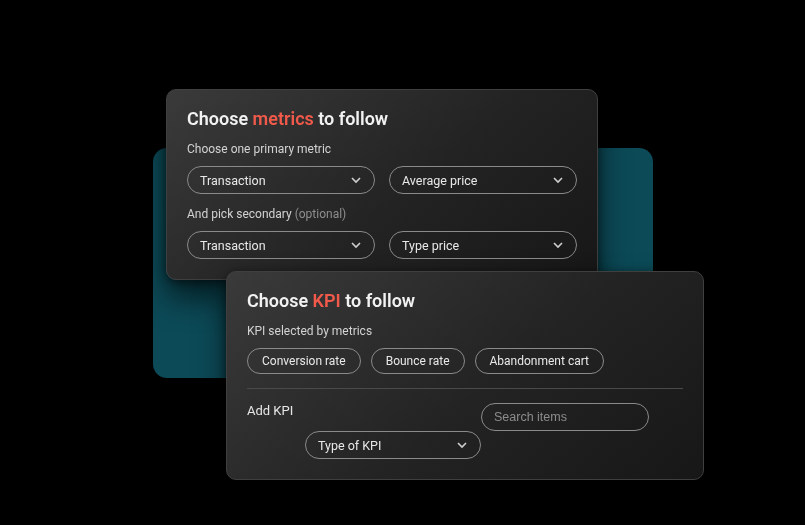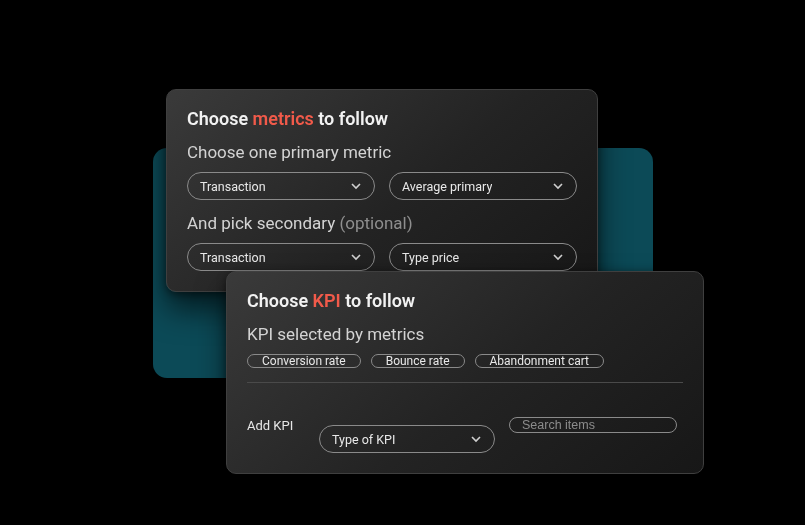--- a/index.html
+++ b/index.html
@@ -18,50 +18,50 @@
     padding: 18px 20px 20px 20px;
     color: #e6e6e6;
     background: linear-gradient(140deg, #3a3a3a 0%, #232323 55%, #171717 100%);
     border: 1px solid #3f3f3f;
     box-shadow: 0 18px 30px rgba(0,0,0,0.6), 0 2px 8px rgba(0,0,0,0.5);
   }
   .panel-metrics { left: 166px; top: 89px; width: 432px; }
   .panel-kpi     { left: 226px; top: 271px; width: 478px; }
   .title { font-size: 18px; font-weight: 600; color: #f2f2f2; margin-bottom: 10px; }
   .title .accent { color: #f15a4a; }
-  .subtitle { font-size: 17px; color: #d3d3d3; margin-bottom: 10px; margin-top: 13px; }
+  .subtitle { font-size: 12px; color: #d3d3d3; margin-bottom: 10px; margin-top: 13px; }
   .subtitle .muted { color: #8e8e8e; }
   .row { display: flex; gap: 14px; margin-bottom: 10px; }
   .row:last-child { margin-bottom: 0; }
   .select {
     display: flex; align-items: center; justify-content: space-between;
     height: 28px; padding: 0 12px;
     border: 1px solid #8a8a8a; border-radius: 14px;
     color: #e8e8e8; font-size: 12.5px;
     background: transparent;
     cursor: pointer; flex: 1 1 0;
   }
   .select .label { white-space: nowrap; overflow: hidden; text-overflow: ellipsis; }
   .chev { width: 12px; height: 12px; flex: 0 0 auto; }
   .chev svg { width: 12px; height: 12px; display: block; }
   .chev path { stroke: #cfcfcf; stroke-width: 1.6; fill: none; }
   .chips { display: flex; gap: 10px; margin-bottom: 14px; }
   .chip {
     display: inline-flex; align-items: center;
-    height: 14px; padding: 0 14px;
+    height: 26px; padding: 0 14px;
     border: 1px solid #8a8a8a; border-radius: 13px;
     color: #e8e8e8; font-size: 12px;
     background: transparent; cursor: pointer;
   }
   .hr { border: none; border-top: 1px solid #4a4a4a; margin: 0 0 14px 0; }
-  .addrow { display: flex; align-items: center; gap: 14px; }
+  .addrow { display: flex; align-items: flex-start; gap: 0; }
   .addrow .lbl { font-size: 13px; color: #e6e6e6; min-width: 58px; }
   .addrow .select { width: 176px; flex: 0 0 auto; margin-top: 28px; }
   .search {
-    height: 16px; padding: 0 12px;
+    height: 28px; padding: 0 12px;
     border: 1px solid #8a8a8a; border-radius: 14px;
     background: transparent; color: #e8e8e8; font-size: 12.5px;
     width: 168px; flex: 0 0 auto; outline: none;
   }
   .search::placeholder { color: #8c8c8c; }
 </style>
 </head>
 <body>
 
 <div class="stage">
@@ -75,21 +75,21 @@
     <div class="row">
       <div class="select">
         <span class="label">Transaction</span>
         <span class="chev">
             <svg viewBox="0 0 12 12">
               <path d="M2 4 L6 8 L10 4"></path>
             </svg>
           </span>
       </div>
       <div class="select">
-        <span class="label">Average primary</span>
+        <span class="label">Average price</span>
         <span class="chev">
             <svg viewBox="0 0 12 12">
               <path d="M2 4 L6 8 L10 4"></path>
             </svg>
           </span>
       </div>
     </div>
     <div class="subtitle">
       <span>And pick secondary </span><span class="muted">(optional)</span>
     </div>

